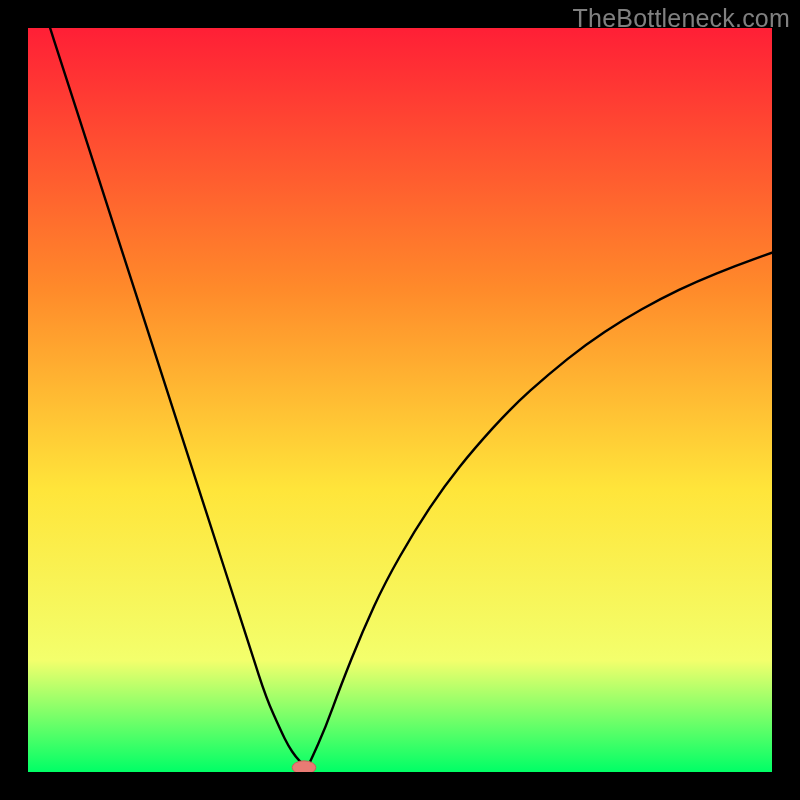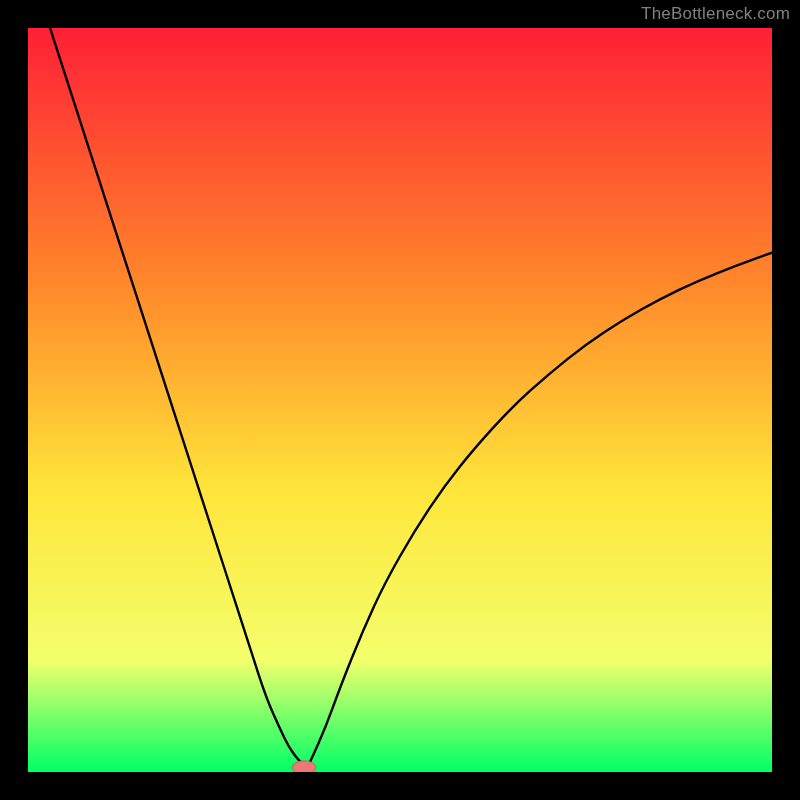--- a/index.html
+++ b/index.html
@@ -23,21 +23,21 @@
     top: 28px;
     width: 744px;
     height: 744px;
     overflow: hidden;
   }
   .watermark {
     position: absolute;
     top: 4px;
     right: 10px;
     color: #808080;
-    font-size: 17px;
+    font-size: 25px;
     font-weight: 400;
     letter-spacing: 0.2px;
   }
   svg { display: block; }
 </style>
 </head>
 <body>
 
 <div class="outer">
   <div class="plot-area">

